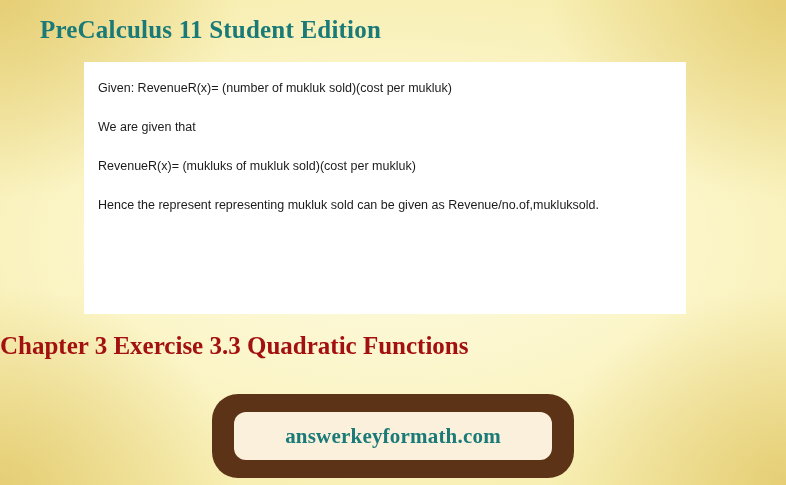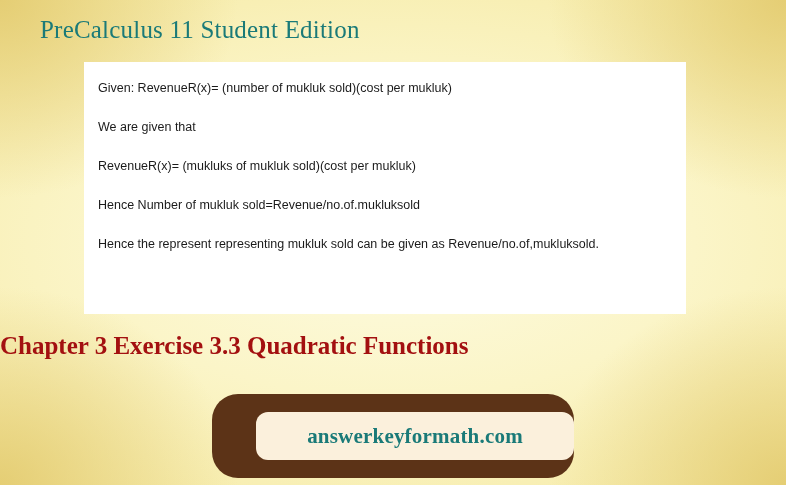--- a/index.html
+++ b/index.html
@@ -30,21 +30,21 @@
   .corner-tl { top: 0; left: 0; background: radial-gradient(ellipse at 0% 0%, rgba(226,201,108,0.85) 0%, rgba(226,201,108,0.0) 70%); }
   .corner-tr { top: 0; right: 0; background: radial-gradient(ellipse at 100% 0%, rgba(226,201,108,0.85) 0%, rgba(226,201,108,0.0) 70%); }
   .corner-bl { bottom: 0; left: 0; background: radial-gradient(ellipse at 0% 100%, rgba(226,201,108,0.85) 0%, rgba(226,201,108,0.0) 70%); }
   .corner-br { bottom: 0; right: 0; background: radial-gradient(ellipse at 100% 100%, rgba(226,201,108,0.85) 0%, rgba(226,201,108,0.0) 70%); }
 
   .title {
     position: absolute;
     top: 16px;
     left: 40px;
     font-family: "Liberation Serif", serif;
-    font-weight: normal;
+    font-weight: bold;
     font-size: 25px;
     color: #1a7a78;
     letter-spacing: 0.2px;
     white-space: nowrap;
   }
 
   .content-card {
     position: absolute;
     top: 62px;
     left: 84px;
@@ -81,21 +81,21 @@
     position: absolute;
     top: 394px;
     left: 212px;
     width: 362px;
     height: 84px;
     background: #5c3317;
     border-radius: 26px;
     box-sizing: border-box;
     display: flex;
     align-items: center;
-    justify-content: flex-end;
+    justify-content: center;
   }
   .badge-inner {
     width: 318px;
     height: 48px;
     background: #fbf0dc;
     border-radius: 12px;
     display: flex;
     align-items: center;
     justify-content: center;
   }
@@ -116,21 +116,20 @@
   <div class="corner-shade corner-tr"></div>
   <div class="corner-shade corner-bl"></div>
   <div class="corner-shade corner-br"></div>
 
   <div class="title">PreCalculus 11 Student Edition</div>
 
   <div class="content-card">
     <p class="content-line">Given: RevenueR(x)= (number of mukluk sold)(cost per mukluk)</p>
     <p class="content-line">We are given that</p>
     <p class="content-line">RevenueR(x)= (mukluks of mukluk sold)(cost per mukluk)</p>
-    <p class="content-line">Hence Number of mukluk sold=Revenue/no.of.mukluksold</p>
     <p class="content-line">Hence the represent representing mukluk sold can be given as Revenue/no.of,mukluksold.</p>
   </div>
 
   <div class="subtitle">Chapter 3 Exercise 3.3 Quadratic Functions</div>
 
   <div class="badge-outer">
     <div class="badge-inner">
       <span class="badge-text">answerkeyformath.com</span>
     </div>
   </div>

